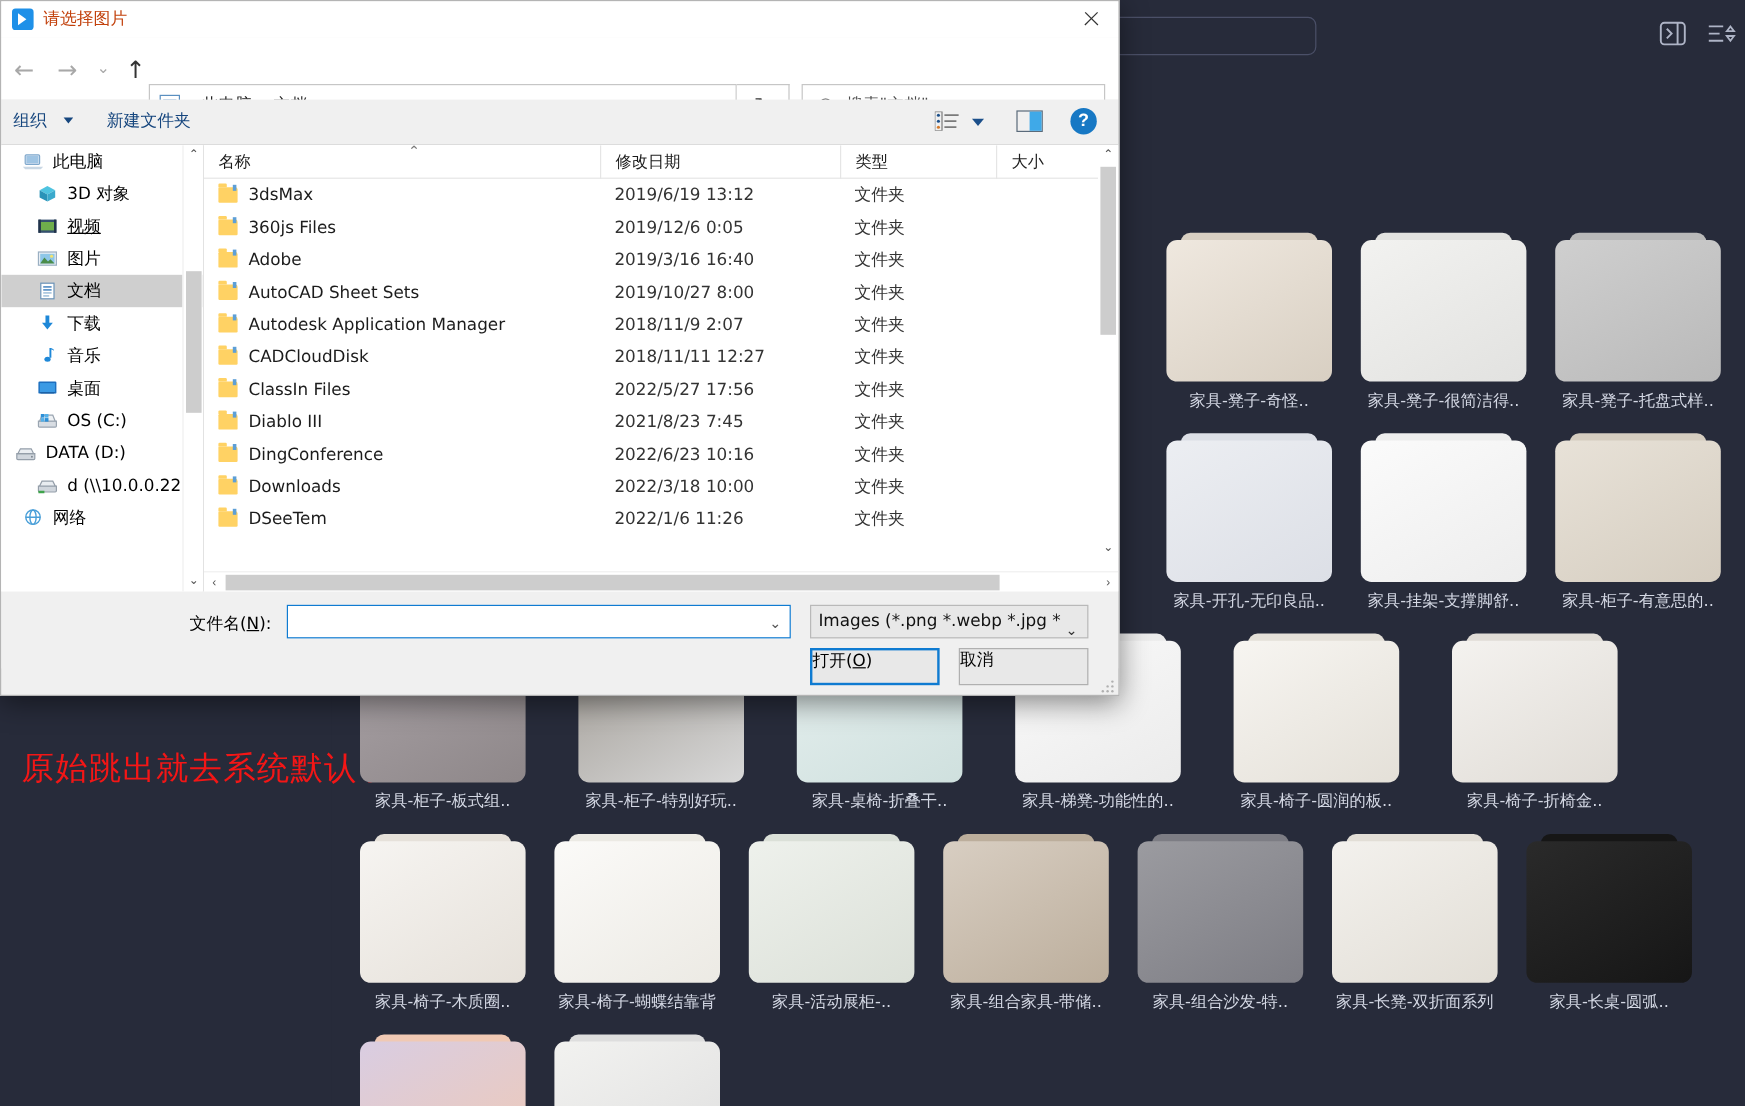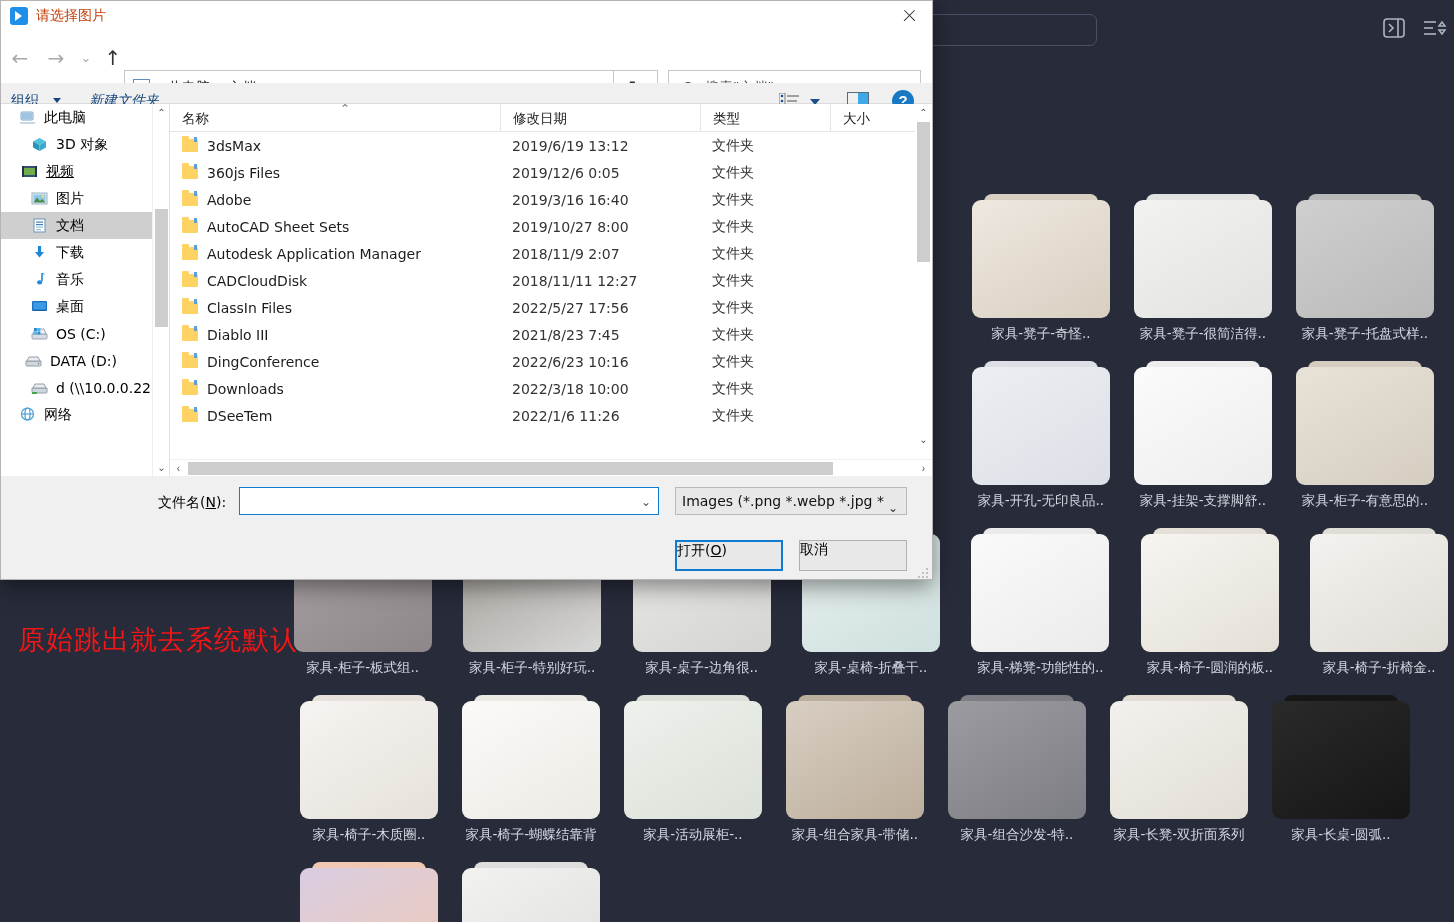--- a/index.html
+++ b/index.html
@@ -156,34 +156,34 @@
     content: ""; position: absolute; right: -5px; bottom: -4px;
     width: 7px; height: 1.6px; background: #444; transform: rotate(45deg);
   }
   #search-ph {
     margin-left: 11px; font-size: 14px; color: #4a4a4a;
     font-family: "DejaVu Sans", sans-serif;
   }
 
   
   #cmdbar {
-    position: relative; height: 21px; background: #f0f0f0;
+    position: relative; height: 38px; background: #f0f0f0;
     border-bottom: 1px solid #dcdcdc;
   }
   .cmd-item {
     position: absolute; top: 9px; font-size: 14px; color: #16467e;
     cursor: pointer; font-family: "DejaVu Sans", sans-serif;
   }
   #cmd-organize { left: 10px; }
   #cmd-organize-caret {
     position: absolute; left: 52px; top: 15px;
     border-left: 4px solid transparent; border-right: 4px solid transparent;
     border-top: 5px solid #16467e; cursor: pointer;
   }
-  #cmd-newfolder { left: 88px; font-style: italic; }
+  #cmd-newfolder { left: 88px; }
   #view-icon {
     position: absolute; left: 778px; top: 10px; width: 20px; height: 16px;
     cursor: pointer;
   }
   #view-caret {
     position: absolute; left: 809px; top: 16px;
     border-left: 5px solid transparent; border-right: 5px solid transparent;
     border-top: 6px solid #1b4f8a; cursor: pointer;
   }
   #preview-icon {
@@ -433,27 +433,20 @@
             <div class="thumb" style="background:linear-gradient(150deg,#a9a2a6,#8e8789)"></div>
           </div>
           <div class="caption">家具-柜子-板式组..</div>
         </div>
         <div class="cell">
           <div class="thumb-wrap">
             <div class="thumb-back" style="background:#d8d8d8"></div>
             <div class="thumb" style="background:linear-gradient(150deg,#9f9a93,#d8d8d8)"></div>
           </div>
           <div class="caption">家具-柜子-特别好玩..</div>
-        </div>
-        <div class="cell">
-          <div class="thumb-wrap">
-            <div class="thumb-back" style="background:#d4d4d2"></div>
-            <div class="thumb" style="background:linear-gradient(150deg,#e9e9e7,#d4d4d2)"></div>
-          </div>
-          <div class="caption">家具-桌子-边角很..</div>
         </div>
         <div class="cell">
           <div class="thumb-wrap">
             <div class="thumb-back" style="background:#cfe0de"></div>
             <div class="thumb" style="background:linear-gradient(150deg,#e6f0ef,#cfe0de)"></div>
           </div>
           <div class="caption">家具-桌椅-折叠干..</div>
         </div>
         <div class="cell">
           <div class="thumb-wrap">
@@ -613,21 +606,21 @@
             <span>此电脑</span>
           </div>
           <div class="tree-item" style="padding-left: 30px;">
             <span class="tree-ico"><svg width="17" height="15" viewBox="0 0 17 15">
                 <path d="M8.5 1 L15 4.5 L8.5 8 L2 4.5 Z" fill="#4ec3e0"></path>
                 <path d="M2 4.5 L8.5 8 L8.5 14 L2 10.5 Z" fill="#2a93b8"></path>
                 <path d="M15 4.5 L8.5 8 L8.5 14 L15 10.5 Z" fill="#3aa9cc"></path>
               </svg></span>
             <span>3D 对象</span>
           </div>
-          <div class="tree-item" style="padding-left: 20px; text-decoration: underline;">
+          <div class="tree-item" style="padding-left: 30px; text-decoration: underline;">
             <span class="tree-ico"><svg width="17" height="15" viewBox="0 0 17 15">
                 <rect x="1" y="2" width="15" height="11" fill="#35506e"></rect>
                 <rect x="3" y="4" width="11" height="7" fill="#6fae4b"></rect>
                 <rect x="1" y="2" width="2" height="11" fill="#22334a"></rect>
                 <rect x="14" y="2" width="2" height="11" fill="#22334a"></rect>
               </svg></span>
             <span>视频</span>
           </div>
           <div class="tree-item" style="padding-left: 30px;">
             <span class="tree-ico"><svg width="17" height="15" viewBox="0 0 17 15">
@@ -675,21 +668,21 @@
             <span class="tree-ico"><svg width="17" height="15" viewBox="0 0 17 15">
                 <path d="M1 8 h15 v4 a1 1 0 0 1-1 1H2a1 1 0 0 1-1-1z" fill="#d8dde3" stroke="#9aa5b1"></path>
                 <path d="M2 8 L4 3 h9 l2 5z" fill="#eef1f4" stroke="#9aa5b1"></path>
                 <rect x="3" y="2" width="3" height="3" fill="#2b8fd8"></rect>
                 <rect x="6.4" y="2" width="3" height="3" fill="#55b0e8"></rect>
                 <rect x="3" y="5.4" width="3" height="3" fill="#55b0e8"></rect>
                 <rect x="6.4" y="5.4" width="3" height="3" fill="#2b8fd8"></rect>
               </svg></span>
             <span>OS (C:)</span>
           </div>
-          <div class="tree-item" style="padding-left: 24px;">
+          <div class="tree-item" style="padding-left: 12px;">
             <span class="tree-ico"><svg width="17" height="15" viewBox="0 0 17 15">
                 <path d="M1 8 h15 v4 a1 1 0 0 1-1 1H2a1 1 0 0 1-1-1z" fill="#d0d6dd" stroke="#949ea9"></path>
                 <path d="M2 8 L4 4 h9 l2 4z" fill="#e9edf1" stroke="#949ea9"></path>
                 <circle cx="13.6" cy="10.6" r="0.8" fill="#7d8790"></circle>
               </svg></span>
             <span>DATA (D:)</span>
           </div>
           <div class="tree-item" style="padding-left: 30px;">
             <span class="tree-ico"><svg width="17" height="15" viewBox="0 0 17 15">
                 <path d="M1 8 h15 v4 a1 1 0 0 1-1 1H2a1 1 0 0 1-1-1z" fill="#d0d6dd" stroke="#949ea9"></path>

